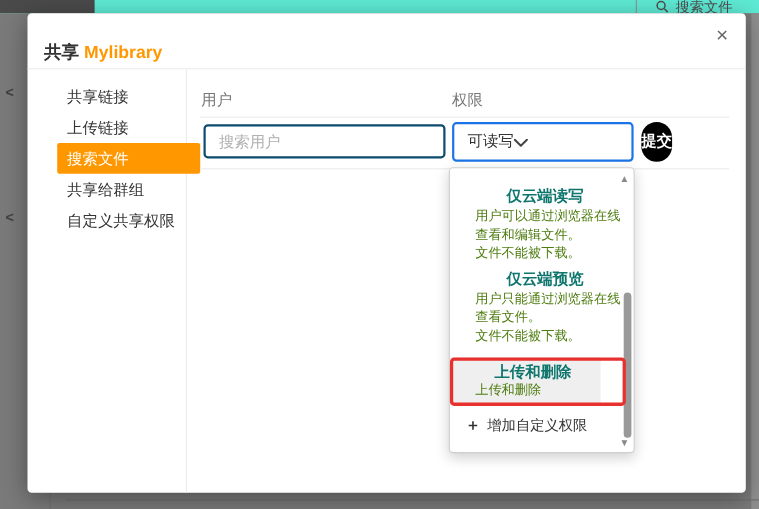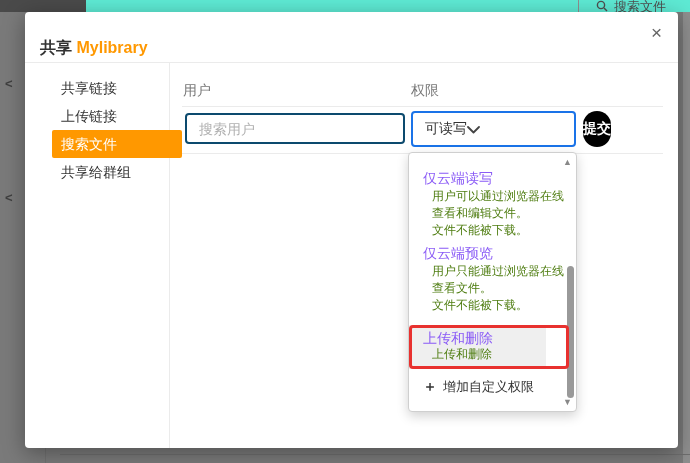--- a/index.html
+++ b/index.html
@@ -46,21 +46,21 @@
                  border-radius:4px; background:#fff; display:flex; align-items:center; justify-content:flex-start;
                  padding:0 12px; font-size:14px; color:#333; cursor:pointer; }
   .submit-btn { position:absolute; left:558px; top:99px; width:28px; height:36px; background:#000000; color:#fff;
                 border:none; border-radius:16px; font-size:14px; font-weight:bold; cursor:pointer;
                 font-family:"Liberation Sans","DejaVu Sans",sans-serif; }
 
   
   .dropdown { position:absolute; left:383px; top:140px; width:169px; height:260px; background:#fff;
               border:1px solid #cfcfcf; border-radius:4px; box-shadow:0 4px 12px rgba(0,0,0,.18); z-index:5; }
   .opt { position:absolute; left:14px; cursor:pointer; }
-  .opt-title { font-size:14px; font-weight:400; color:#8b5cf6; line-height:20px; }
+  .opt-title { font-size:14px; font-weight:700; color:#0f766e; line-height:20px;text-align:center; }
   .opt-desc { margin-left:9px; width:136px; font-size:12px; line-height:17px; color:#4d7c0f; }
   .opt1 { top:15px; } .opt2 { top:90px; }
   .opt3-bg { position:absolute; left:0; top:172px; width:137px; height:44px; background:#efefef;
              padding:5px 0 0 14px; cursor:pointer; }
   .opt3-bg .opt-title { line-height:16px; }
   .opt3-bg .opt-desc { line-height:16px; }
   .annotation { position:absolute; left:0; top:172px; width:160px; height:44px; border:3px solid #e8312f;
                 border-radius:4px; z-index:6; pointer-events:none; }
   .add-custom { position:absolute; left:14px; top:225px; font-size:13px; color:#333; line-height:17px;
                 display:flex; align-items:center; gap:6px; cursor:pointer; }
@@ -100,20 +100,21 @@
     </div>
     <div class="modal-close">×</div>
     <div class="hdr-divider"></div>
     <div class="side-divider"></div>
 
     <div class="sidebar">
       <div class="nav-item">共享链接</div>
       <div class="nav-item">上传链接</div>
       <div class="nav-item active">搜索文件</div>
       <div class="nav-item">共享给群组</div>
+      <div class="nav-item">自定义共享权限</div>
     </div>
 
     <div class="col-header col-user">用户</div>
     <div class="col-header col-perm">权限</div>
     <div class="hdr-underline"></div>
     <div class="row-divider"></div>
 
     <input class="search-input" type="text" placeholder="搜索用户" style="">
     <div class="perm-select">
       <span>可读写</span>

